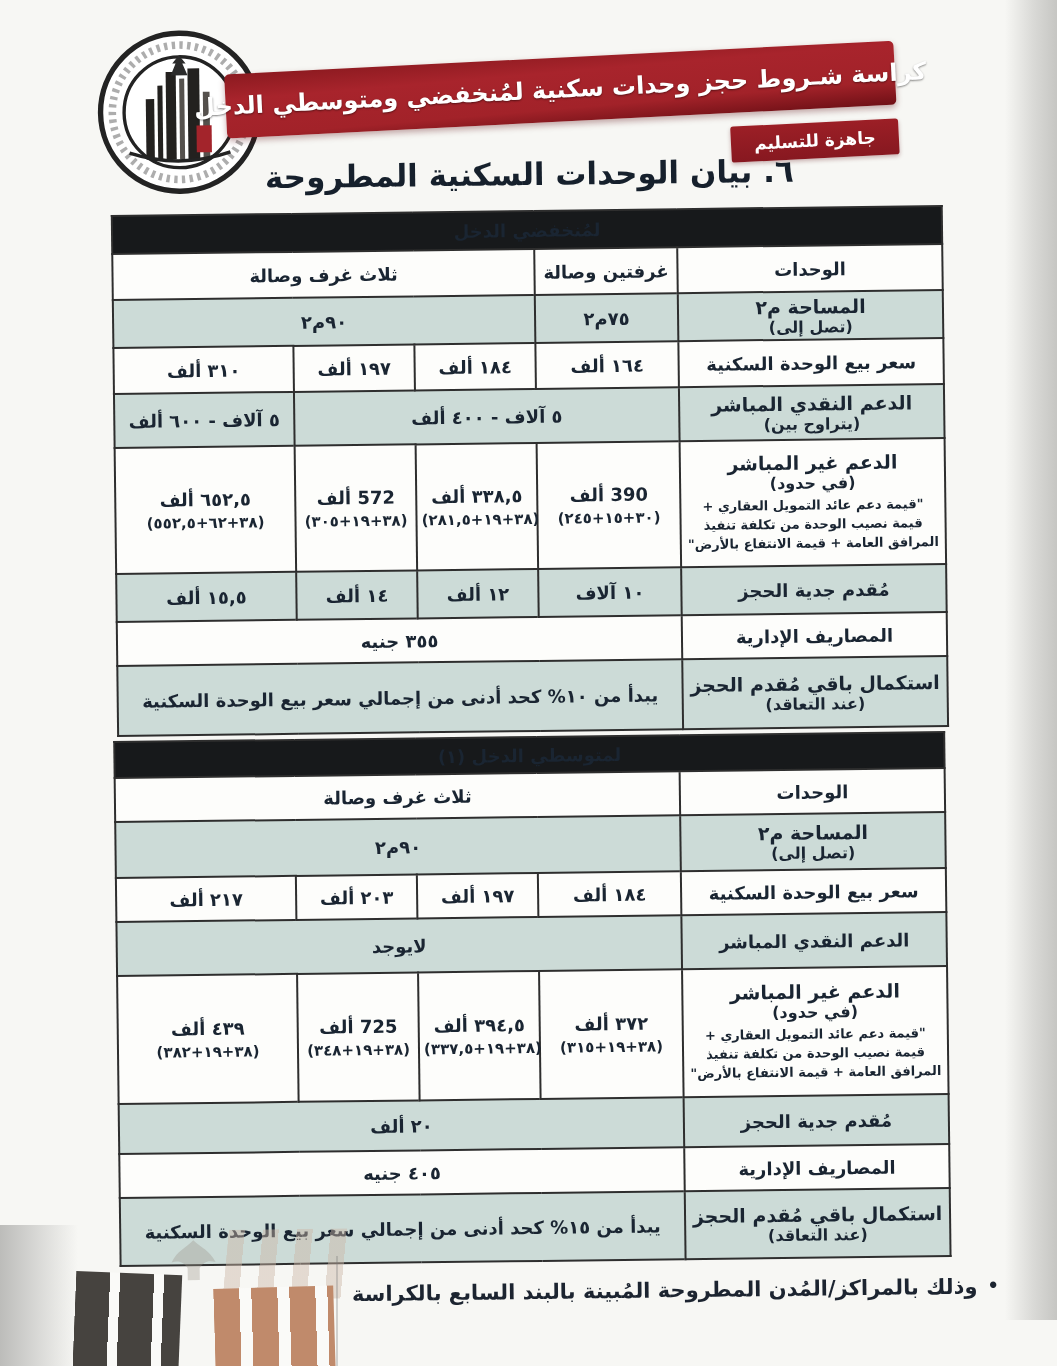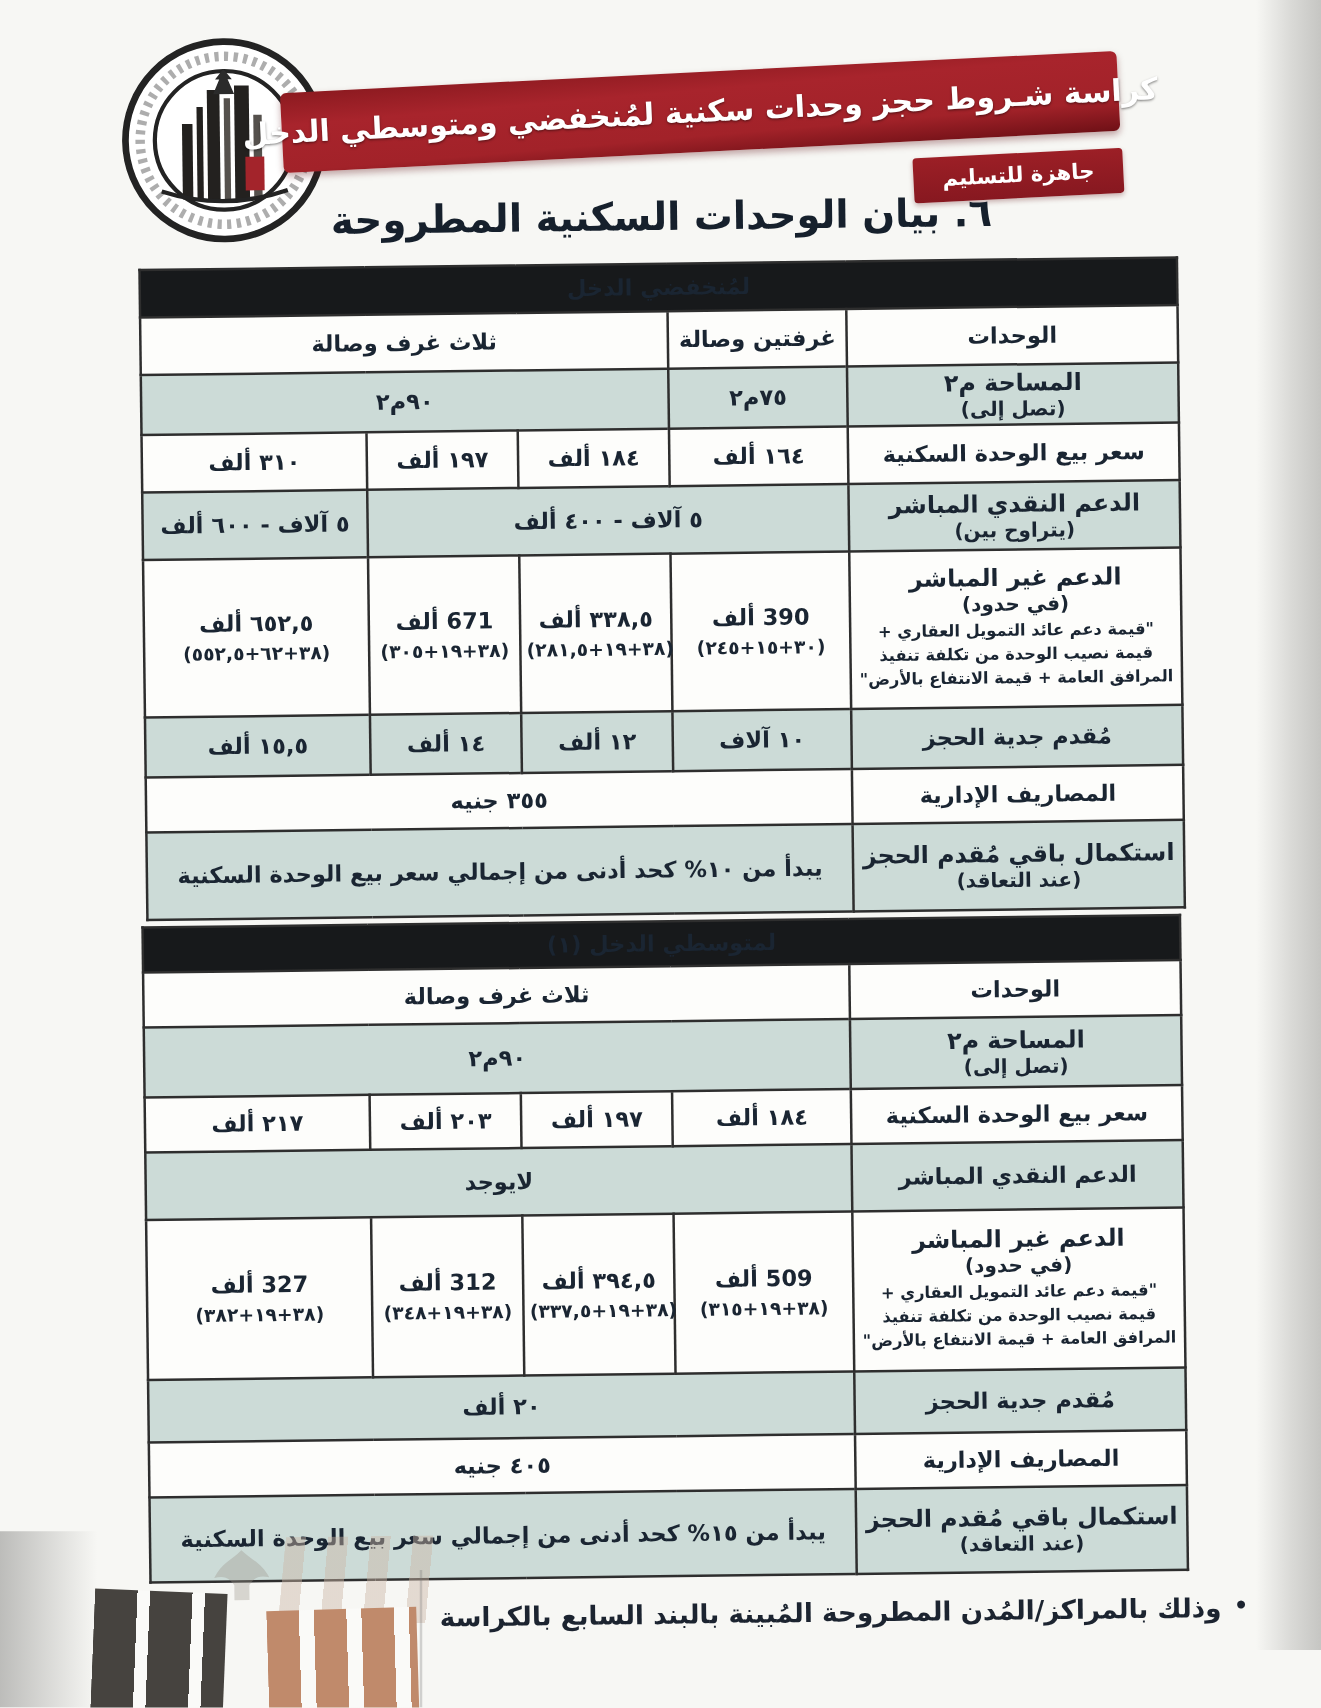--- a/index.html
+++ b/index.html
@@ -146,21 +146,21 @@
       </td>
       <td>
         <span class="val">390 ألف</span>
         <span class="det" dir="ltr">(٣٠+١٥+٢٤٥)</span>
       </td>
       <td>
         <span class="val">٣٣٨,٥ ألف</span>
         <span class="det" dir="ltr">(٣٨+١٩+٢٨١,٥)</span>
       </td>
       <td>
-        <span class="val">671 ألف</span>
+        <span class="val">572 ألف</span>
         <span class="det" dir="ltr">(٣٨+١٩+٣٠٥)</span>
       </td>
       <td>
         <span class="val">٦٥٢,٥ ألف</span>
         <span class="det" dir="ltr">(٣٨+٦٢+٥٥٢,٥)</span>
       </td>
     </tr>
     <tr style="height:48px" class="tint">
       <td class="lbl">مُقدم جدية الحجز</td>
       <td>١٠ آلاف</td>
@@ -216,33 +216,33 @@
       <td class="lbl">الدعم النقدي المباشر</td>
       <td colspan="4">لايوجد</td>
     </tr>
     <tr style="height:128px">
       <td>
         <div class="lbl">الدعم غير المباشر</div>
         <div class="lbl-sub">(في حدود)</div>
         <div class="note">"قيمة دعم عائد التمويل العقاري + قيمة نصيب الوحدة من تكلفة تنفيذ المرافق العامة + قيمة الانتفاع بالأرض"</div>
       </td>
       <td>
-        <span class="val">509 ألف</span>
+        <span class="val">٣٧٢ ألف</span>
         <span class="det" dir="ltr">(٣٨+١٩+٣١٥)</span>
       </td>
       <td>
         <span class="val">٣٩٤,٥ ألف</span>
         <span class="det" dir="ltr">(٣٨+١٩+٣٣٧,٥)</span>
       </td>
       <td>
-        <span class="val">312 ألف</span>
+        <span class="val">725 ألف</span>
         <span class="det" dir="ltr">(٣٨+١٩+٣٤٨)</span>
       </td>
       <td>
-        <span class="val">327 ألف</span>
+        <span class="val">٤٣٩ ألف</span>
         <span class="det" dir="ltr">(٣٨+١٩+٣٨٢)</span>
       </td>
     </tr>
     <tr style="height:50px" class="tint">
       <td class="lbl">مُقدم جدية الحجز</td>
       <td colspan="4">٢٠ ألف</td>
     </tr>
     <tr style="height:44px">
       <td class="lbl">المصاريف الإدارية</td>
       <td colspan="4">٤٠٥ جنيه</td>

